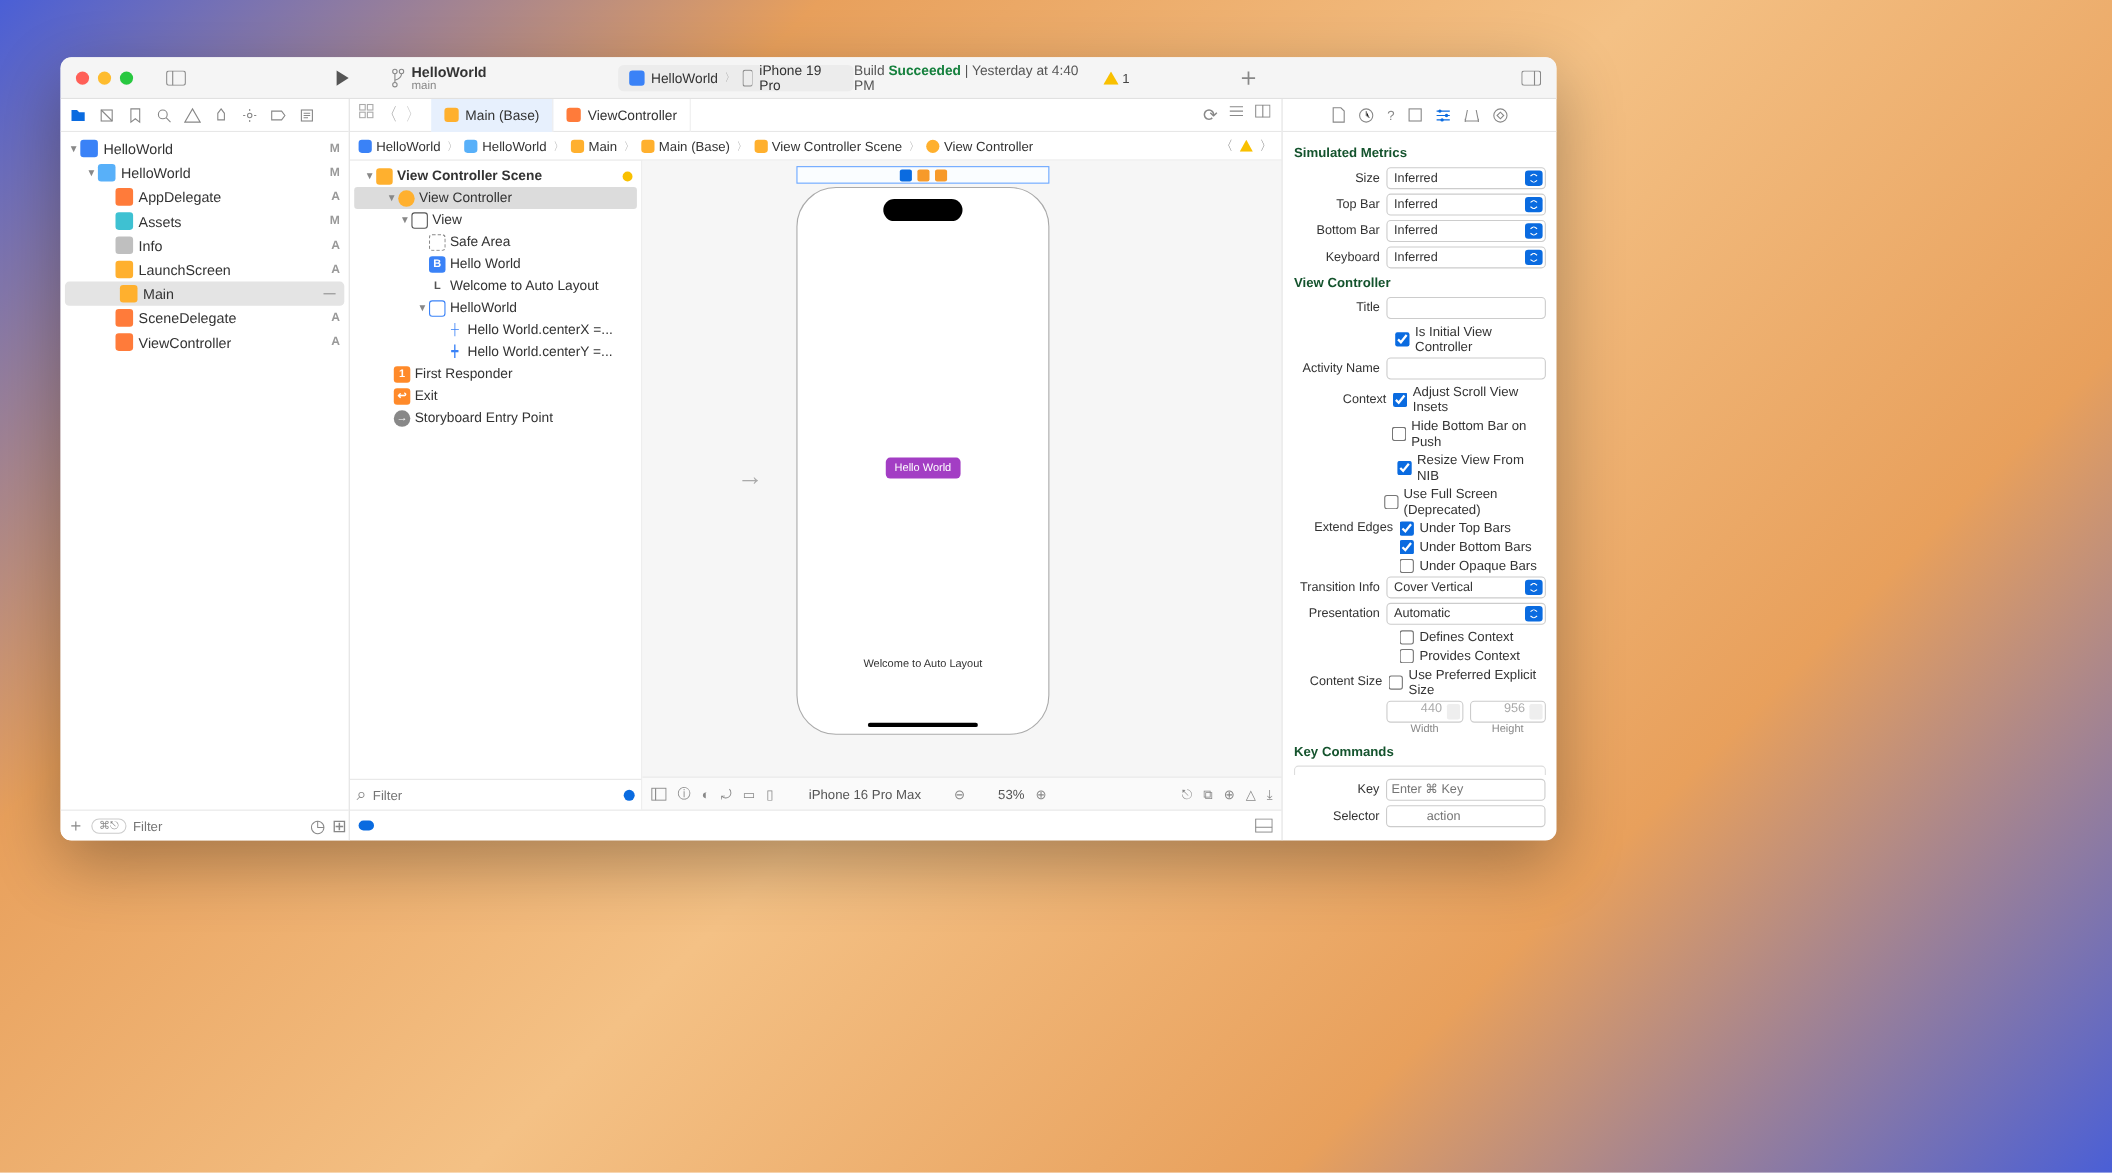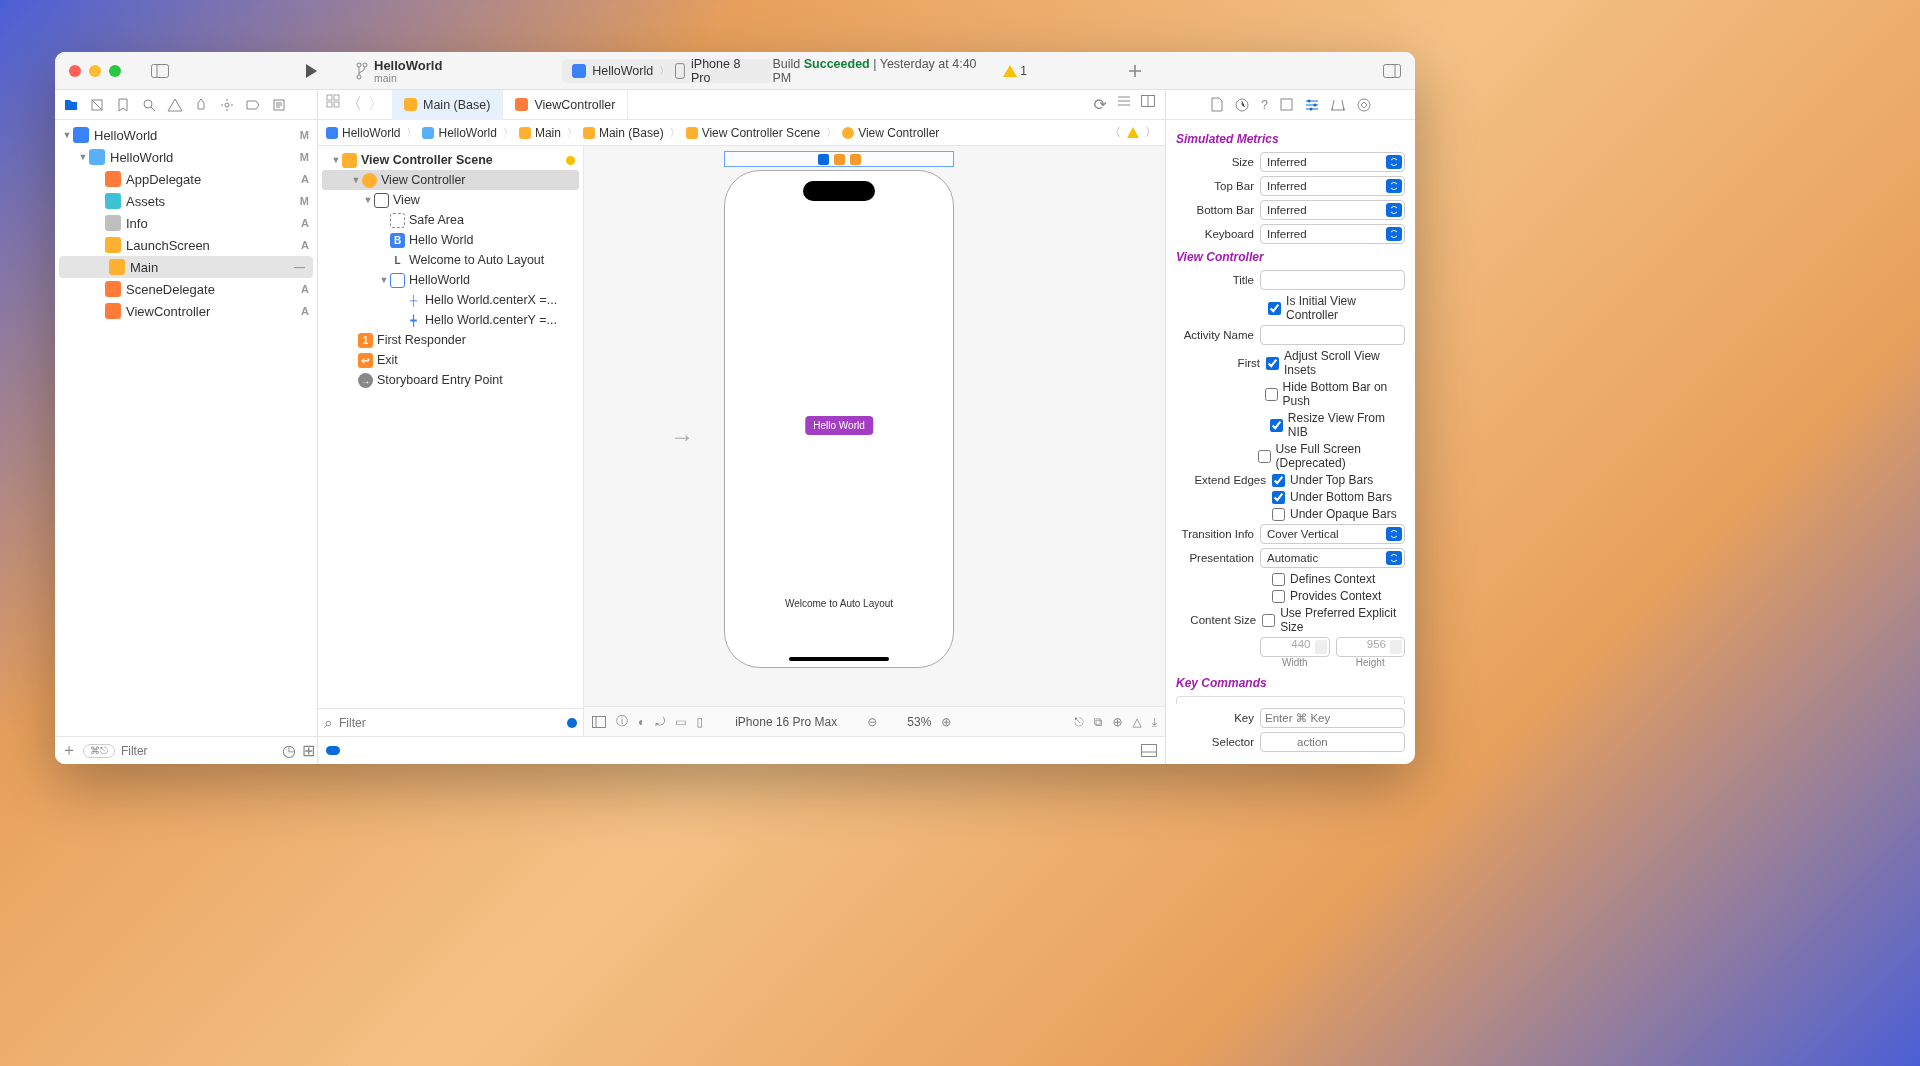--- a/index.html
+++ b/index.html
@@ -82,21 +82,21 @@
 
 .centre-bottom{height:28px;border-top:1px solid #e7e7e7;display:flex;align-items:center;padding:0 8px;}
 .centre-bottom .blue-pill{background:#0a6be0;width:14px;height:9px;border-radius:5px;}
 .centre-bottom .right{margin-left:auto;color:#888;}
 
 
 .inspector{width:250px;border-left:1px solid #e1e1e1;display:flex;flex-direction:column;font-size:12px;color:#333;}
 .insp-tabs{height:30px;border-bottom:1px solid #e7e7e7;display:flex;align-items:center;justify-content:center;gap:12px;color:#888;}
 .insp-tabs .active{color:#0a6be0;}
 .insp-body{flex:1;overflow:auto;padding:6px 10px;}
-.insp-body h4{font-size:12px;font-weight:600;color:#a21caf;margin:6px 0 6px 0;font-style:italic;}
+.insp-body h4{font-size:12px;font-weight:600;color:#14532d;margin:6px 0 6px 0;}
 .form-row{display:flex;align-items:center;margin-bottom:4px;}
 .form-row label{width:78px;text-align:right;margin-right:6px;font-size:11.5px;color:#333;}
 .form-row .field{flex:1;}
 .select-fake{background:#fff;border:1px solid #ccc;border-radius:4px;height:20px;display:flex;align-items:center;padding:0 6px;font-size:11.5px;position:relative;}
 .select-fake .dd{position:absolute;right:2px;top:2px;bottom:2px;width:16px;background:#0a6be0;border-radius:3px;display:flex;align-items:center;justify-content:center;}
 .select-fake .dd svg{fill:#fff;width:8px;height:8px;}
 .text-fake{background:#fff;border:1px solid #ccc;border-radius:4px;height:20px;padding:0 4px;font-size:11.5px;}
 .chk-row{display:flex;align-items:center;margin-bottom:3px;margin-left:12px;}
 .chk-row .lbl{width:78px;text-align:right;margin-right:6px;font-size:11.5px;}
 .chk-row input{margin-right:5px;accent-color:#0a6be0;}
@@ -146,21 +146,21 @@
         <span class="subt">main</span>
       </div>
     </div>
     <div class="scheme-pill">
       <span class="ficn ic-app" style="width:14px;height:14px;border-radius:3px;"></span>
       <span>HelloWorld</span>
       <span class="chev">〉</span>
       <svg width="10" height="16" viewBox="0 0 10 16">
           <rect x="0.5" y="0.5" width="9" height="15" rx="2" fill="none" stroke="#888"></rect>
         </svg>
-      <span>iPhone 8 Pro</span>
+      <span>iPhone 19 Pro</span>
     </div>
     <div class="status-block">
       <span>
         <span>Build </span><b>Succeeded</b><span> | Yesterday at 4:40 PM</span>
       </span>
       <span class="warn-badge">
         <svg width="14" height="12" viewBox="0 0 14 12">
             <path d="M7 0 L14 12 L0 12 Z"></path>
           </svg>
         <span>1</span>
@@ -587,21 +587,21 @@
             <span class="lbl"></span>
             <input type="checkbox" checked="" style="">
             <span>Is Initial View Controller</span>
           </div>
         <div class="form-row">
             <label>Activity Name</label>
             <div class="field"><input class="text-fake" style="width: 100%;"></div>
           </div>
 
         <div class="chk-row">
-            <span class="lbl">First</span>
+            <span class="lbl">Context</span>
             <input type="checkbox" checked="" style="">
             <span>Adjust Scroll View Insets</span>
           </div>
         <div class="chk-row">
             <span class="lbl"></span>
             <input type="checkbox" style="">
             <span>Hide Bottom Bar on Push</span>
           </div>
         <div class="chk-row">
             <span class="lbl"></span>

